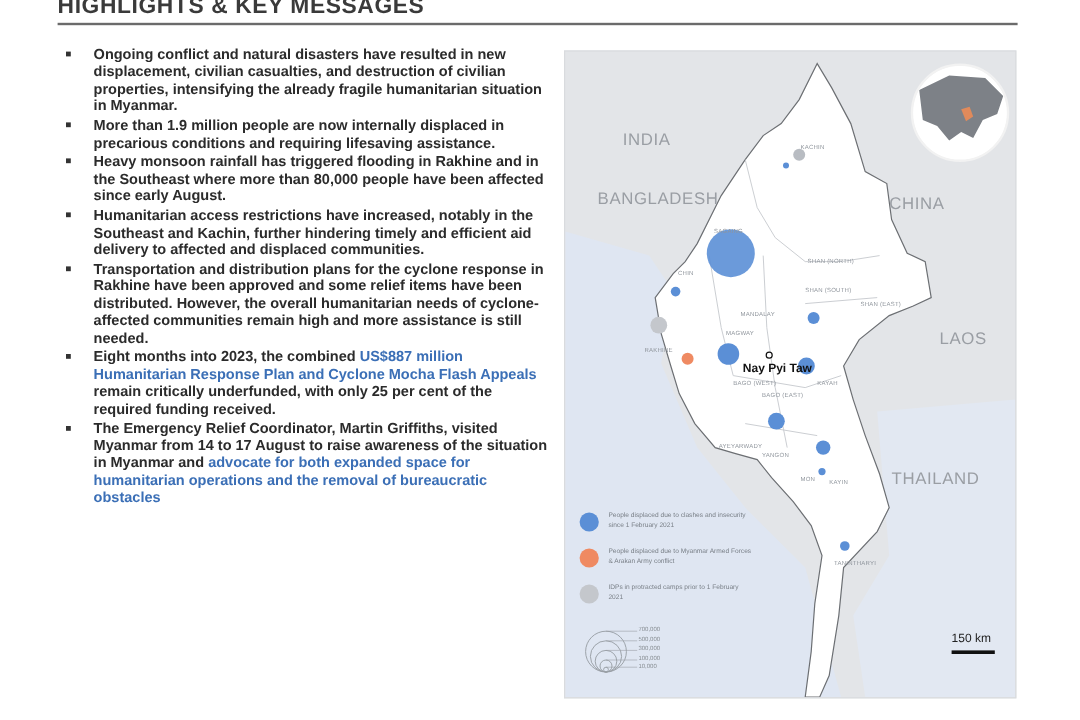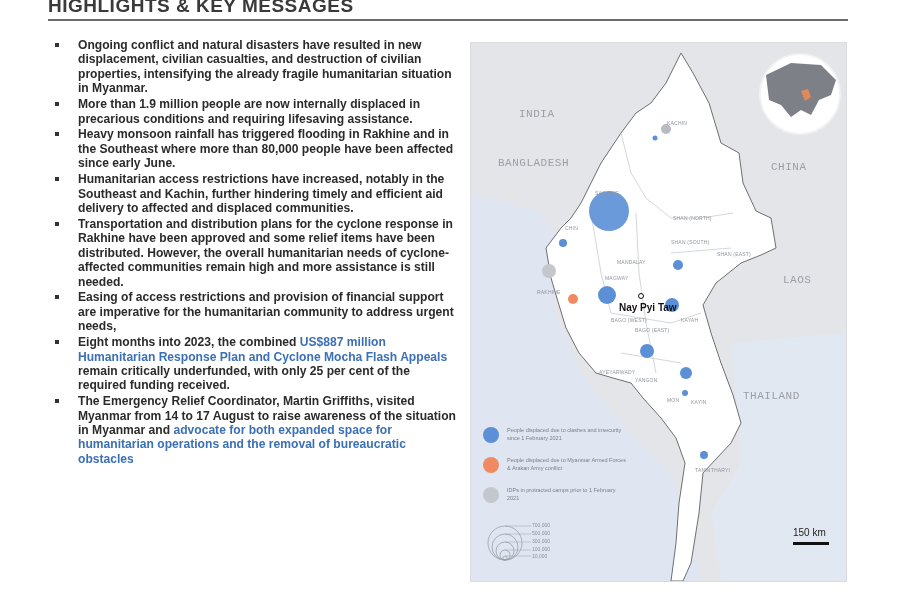--- a/index.html
+++ b/index.html
@@ -35,21 +35,21 @@
   }
   .link { color: #3b6fb6; }
 
   .map {
     position: absolute; left: 470px; top: 42px; width: 375px; height: 538px;
     background: #e3e5e8; overflow: hidden;
     border: 1px solid #d9dbde;
   }
   .map svg { position: absolute; left: 0; top: 0; }
   .country-label {
-    position: absolute; font-size: 11px; color: #9a9ea4; letter-spacing: 0.5px; font-family: Liberation Mono, monospace;
+    position: absolute; font-size: 14px; color: #9a9ea4; letter-spacing: 0.5px;
   }
   .region-label {
     position: absolute; font-size: 5px; color: #8f959c; letter-spacing: 0.2px;
     white-space: nowrap;
   }
   .capital {
     position: absolute; font-size: 10px; font-weight: bold; color: #111; margin-top: 23px;
   }
   .legend {
     position: absolute; left: 8px; top: 378px; width: 150px;
@@ -75,24 +75,23 @@
 <body>
 
 <div class="header">
   <h1>HIGHLIGHTS &amp; KEY MESSAGES</h1>
   <div class="rule"></div>
 </div>
 
 <ul class="bullets">
   <li><span class="dot"></span><span>Ongoing conflict and natural disasters have resulted in new displacement, civilian casualties, and destruction of civilian properties, intensifying the already fragile humanitarian situation in Myanmar.</span></li>
   <li><span class="dot"></span><span>More than 1.9 million people are now internally displaced in precarious conditions and requiring lifesaving assistance.</span></li>
-  <li><span class="dot"></span><span>Heavy monsoon rainfall has triggered flooding in Rakhine and in the Southeast where more than 80,000 people have been affected since early June.</span></li>
+  <li><span class="dot"></span><span>Heavy monsoon rainfall has triggered flooding in Rakhine and in the Southeast where more than 80,000 people have been affected since early August.</span></li>
   <li><span class="dot"></span><span>Humanitarian access restrictions have increased, notably in the Southeast and Kachin, further hindering timely and efficient aid delivery to affected and displaced communities.</span></li>
   <li><span class="dot"></span><span>Transportation and distribution plans for the cyclone response in Rakhine have been approved and some relief items have been distributed. However, the overall humanitarian needs of cyclone-affected communities remain high and more assistance is still needed.</span></li>
-  <li><span class="dot"></span><span>Easing of access restrictions and provision of financial support are imperative for the humanitarian community to address urgent needs,</span></li>
   <li><span class="dot"></span><span>Eight months into 2023, the combined </span><a class="link">US$887 million Humanitarian Response Plan and Cyclone Mocha Flash Appeals</a><span> remain critically underfunded, with only 25 per cent of the required funding received.</span></li>
   <li><span class="dot"></span><span>The Emergency Relief Coordinator, Martin Griffiths, visited Myanmar from 14 to 17 August to raise awareness of the situation in Myanmar and </span><a class="link">advocate for both expanded space for humanitarian operations and the removal of bureaucratic obstacles</a><span></span></li>
 </ul>
 
 <div class="map">
   <svg width="375" height="538" viewBox="0 0 375 538">
 
     <path d="M0,150 L70,170 L90,200 L80,260 L110,330 L150,380 L200,430 L230,538 L0,538 Z" fill="#dfe6f2"></path>
     <path d="M260,300 L375,290 L375,538 L250,538 L240,470 L270,420 Z" fill="#e2e8f2"></path>
 
@@ -125,21 +124,21 @@
   <div class="inset">
     <svg width="78" height="78" viewBox="0 0 78 78">
       <circle cx="39" cy="39" r="39" fill="#ffffff"></circle>
       <path d="M5,20 L30,8 L60,10 L75,25 L70,40 L58,45 L50,60 L40,55 L30,62 L20,50 L8,45 Z" fill="#7d8187"></path>
       <path d="M40,36 L47,34 L50,42 L44,46 Z" fill="#e08a5b"></path>
     </svg>
   </div>
 
   <span class="country-label" style="left:48px;top:65px;">INDIA</span>
   <span class="country-label" style="left:2px;top:114px;margin-left:25px;">BANGLADESH</span>
-  <span class="country-label" style="left:270px;top:118px;margin-left:30px;">CHINA</span>
+  <span class="country-label" style="left:270px;top:118px;">CHINA</span>
   <span class="country-label" style="left:312px;top:231px;">LAOS</span>
   <span class="country-label" style="left:272px;top:347px;">THAILAND</span>
 
   <span class="region-label" style="left:196px;top:77px;">KACHIN</span>
   <span class="region-label" style="left:124px;top:147px;">SAGAING</span>
   <span class="region-label" style="left:202px;top:172px;">SHAN (NORTH)</span>
   <span class="region-label" style="left:94px;top:182px;">CHIN</span>
   <span class="region-label" style="left:200px;top:196px;">SHAN (SOUTH)</span>
   <span class="region-label" style="left:246px;top:208px;">SHAN (EAST)</span>
   <span class="region-label" style="left:146px;top:216px;">MANDALAY</span>

